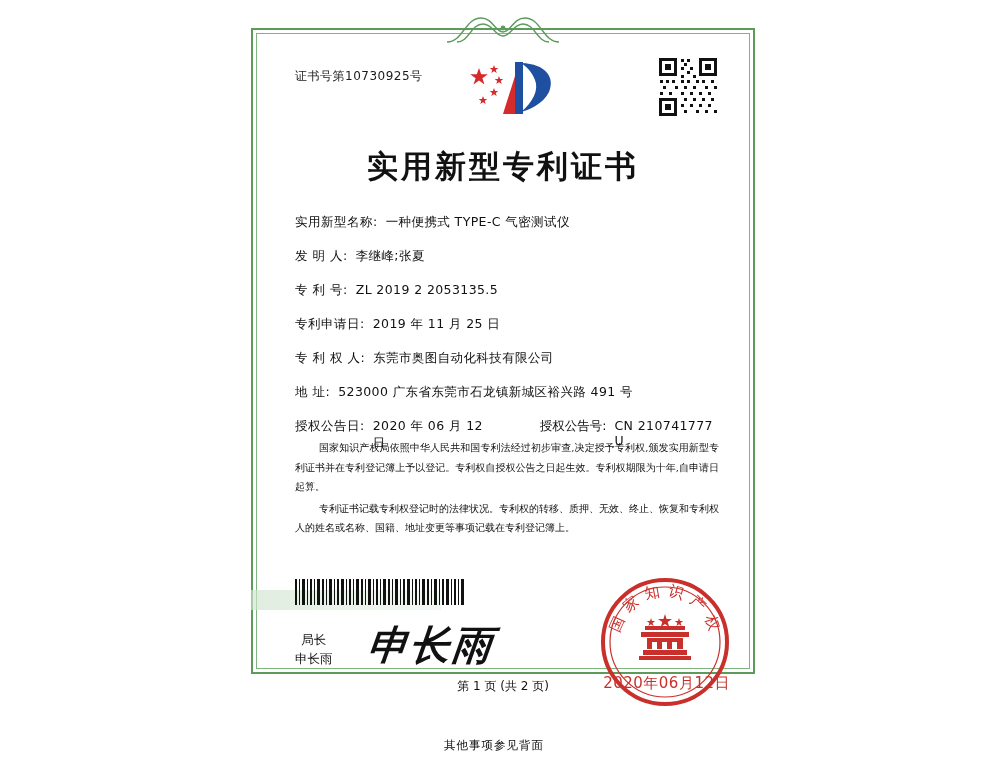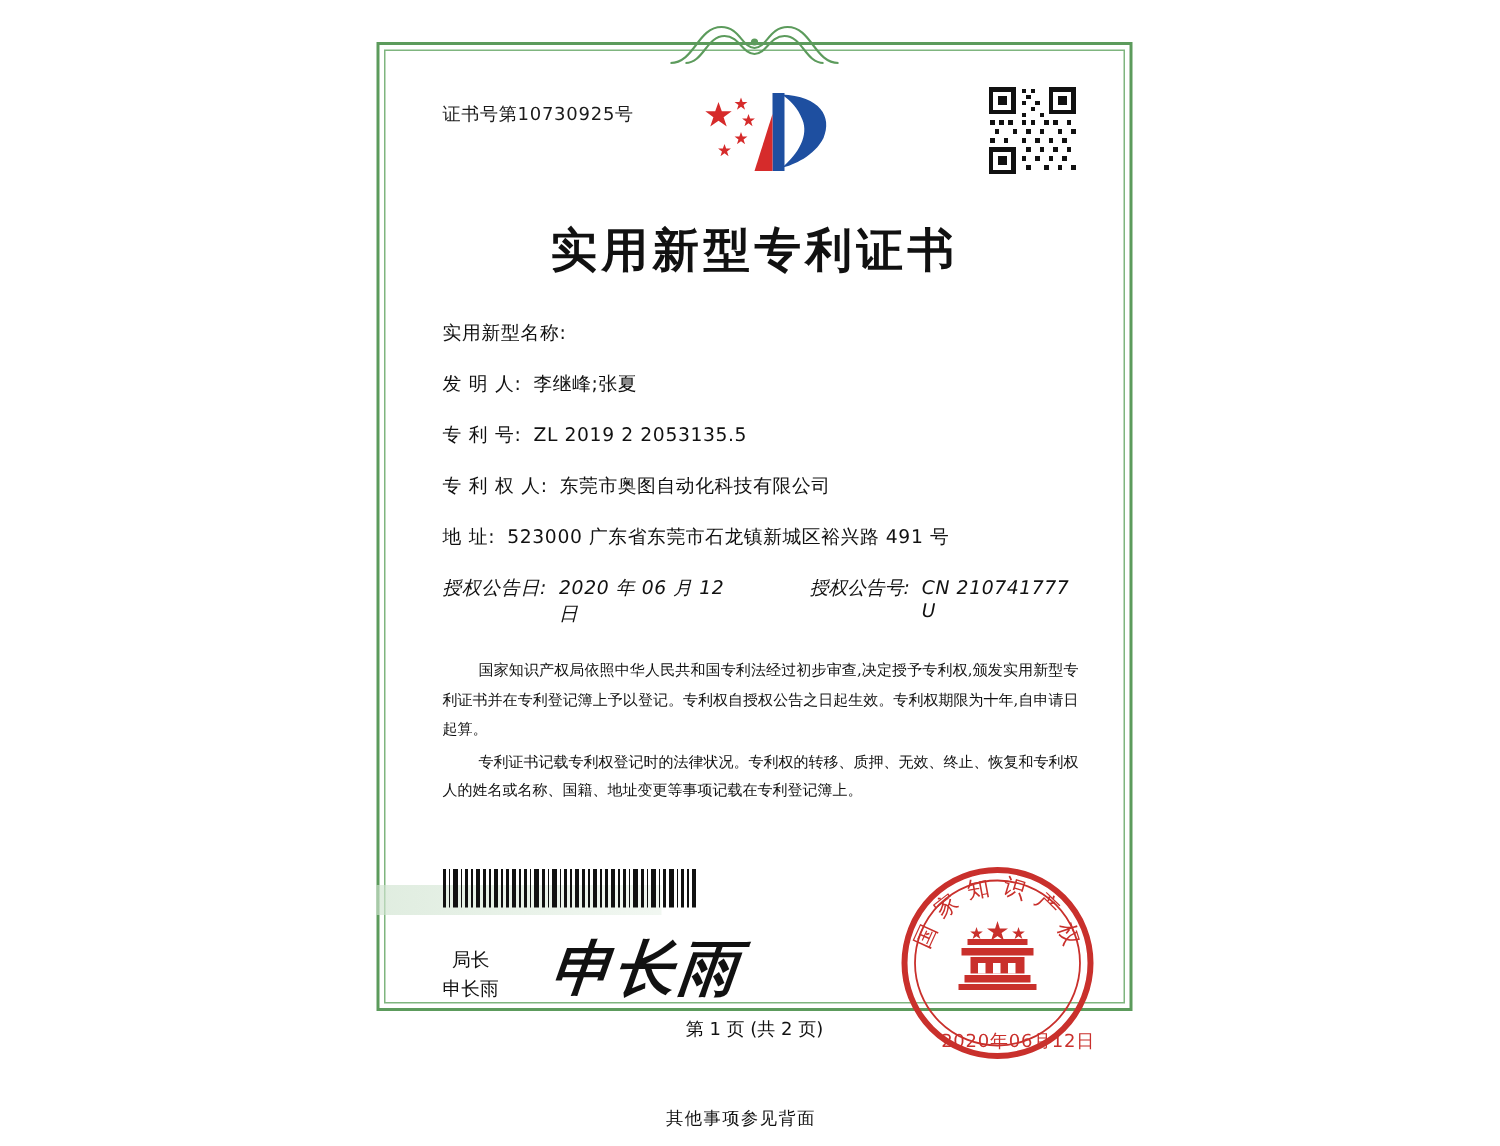--- a/index.html
+++ b/index.html
@@ -117,21 +117,20 @@
     letter-spacing: 0.5px;
     text-align: center;
   }
   .field-value {
     margin-left: 8px;
     letter-spacing: 0.4px;
   }
   .field-row.pub {
     display: flex;
     align-items: baseline;
-    font-style: italic;
   }
   .pub-second {
     margin-left: 44px;
     white-space: nowrap;
   }
 
   
   .body-text {
     position: absolute;
     left: 52px;
@@ -195,25 +194,24 @@
     position: absolute;
     right: 30px;
     top: 568px;
     width: 136px;
     height: 136px;
   }
   .seal-date {
     position: absolute;
     right: 33px;
     top: 668px;
-    font-size: 12px;
+    font-size: 15px;
     color: #c9302c;
     font-family: "DejaVu Sans", sans-serif;
     letter-spacing: 0.5px;
-    margin-top: 12px;
   }
 
   
   .page-footer {
     position: absolute;
     left: 0;
     right: 0;
     top: 672px;
     text-align: center;
     font-size: 12px;
@@ -326,28 +324,33 @@
             <rect x="57" y="54" width="3" height="3"></rect>
         </g>
       </svg>
     </div>
 
     <div class="title">实用新型专利证书</div>
 
     <div class="fields">
       <div class="field-row">
         <span class="field-label">实用新型名称:</span>
+        <span class="field-value">一种便携式 TYPE-C 气密测试仪</span>
       </div>
       <div class="field-row">
         <span class="field-label">发 明 人:</span>
         <span class="field-value">李继峰;张夏</span>
       </div>
       <div class="field-row">
         <span class="field-label">专 利 号:</span>
         <span class="field-value">ZL 2019 2 2053135.5</span>
+      </div>
+      <div class="field-row">
+        <span class="field-label">专利申请日:</span>
+        <span class="field-value">2019 年 11 月 25 日</span>
       </div>
       <div class="field-row">
         <span class="field-label">专 利 权 人:</span>
         <span class="field-value">东莞市奥图自动化科技有限公司</span>
       </div>
       <div class="field-row">
         <span class="field-label">地 址:</span>
         <span class="field-value">523000  广东省东莞市石龙镇新城区裕兴路 491 号</span>
       </div>
       <div class="field-row pub">

